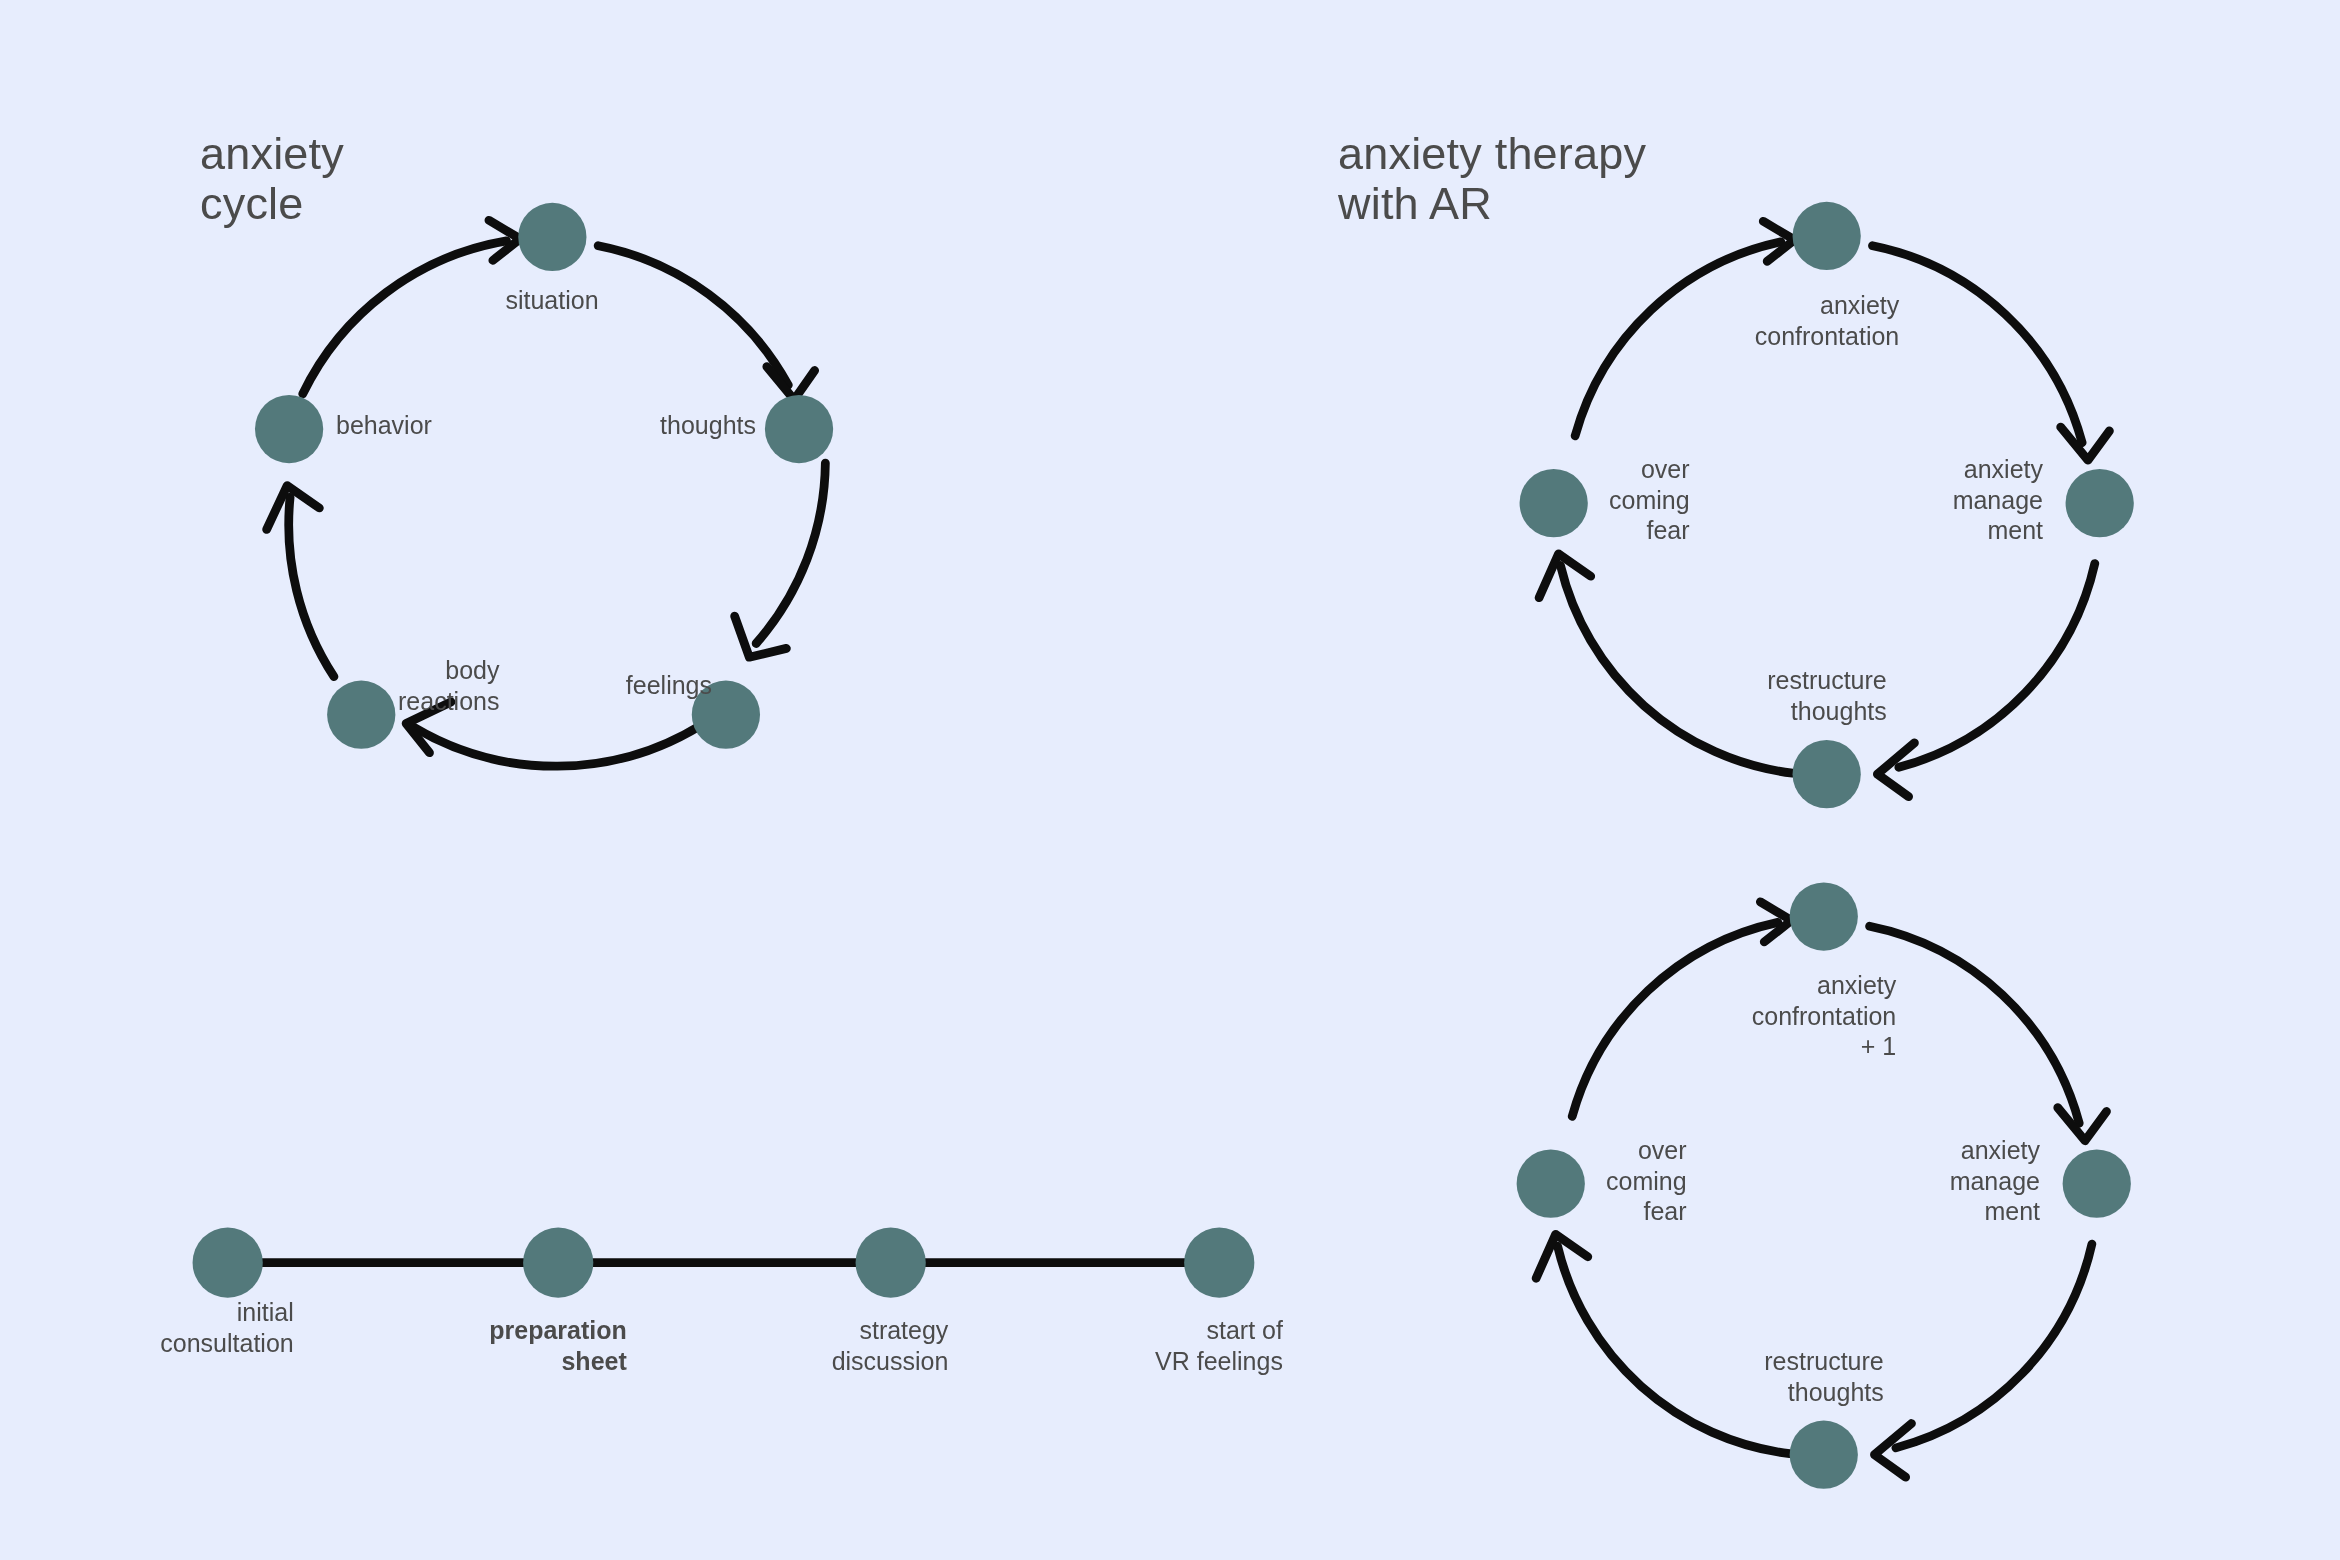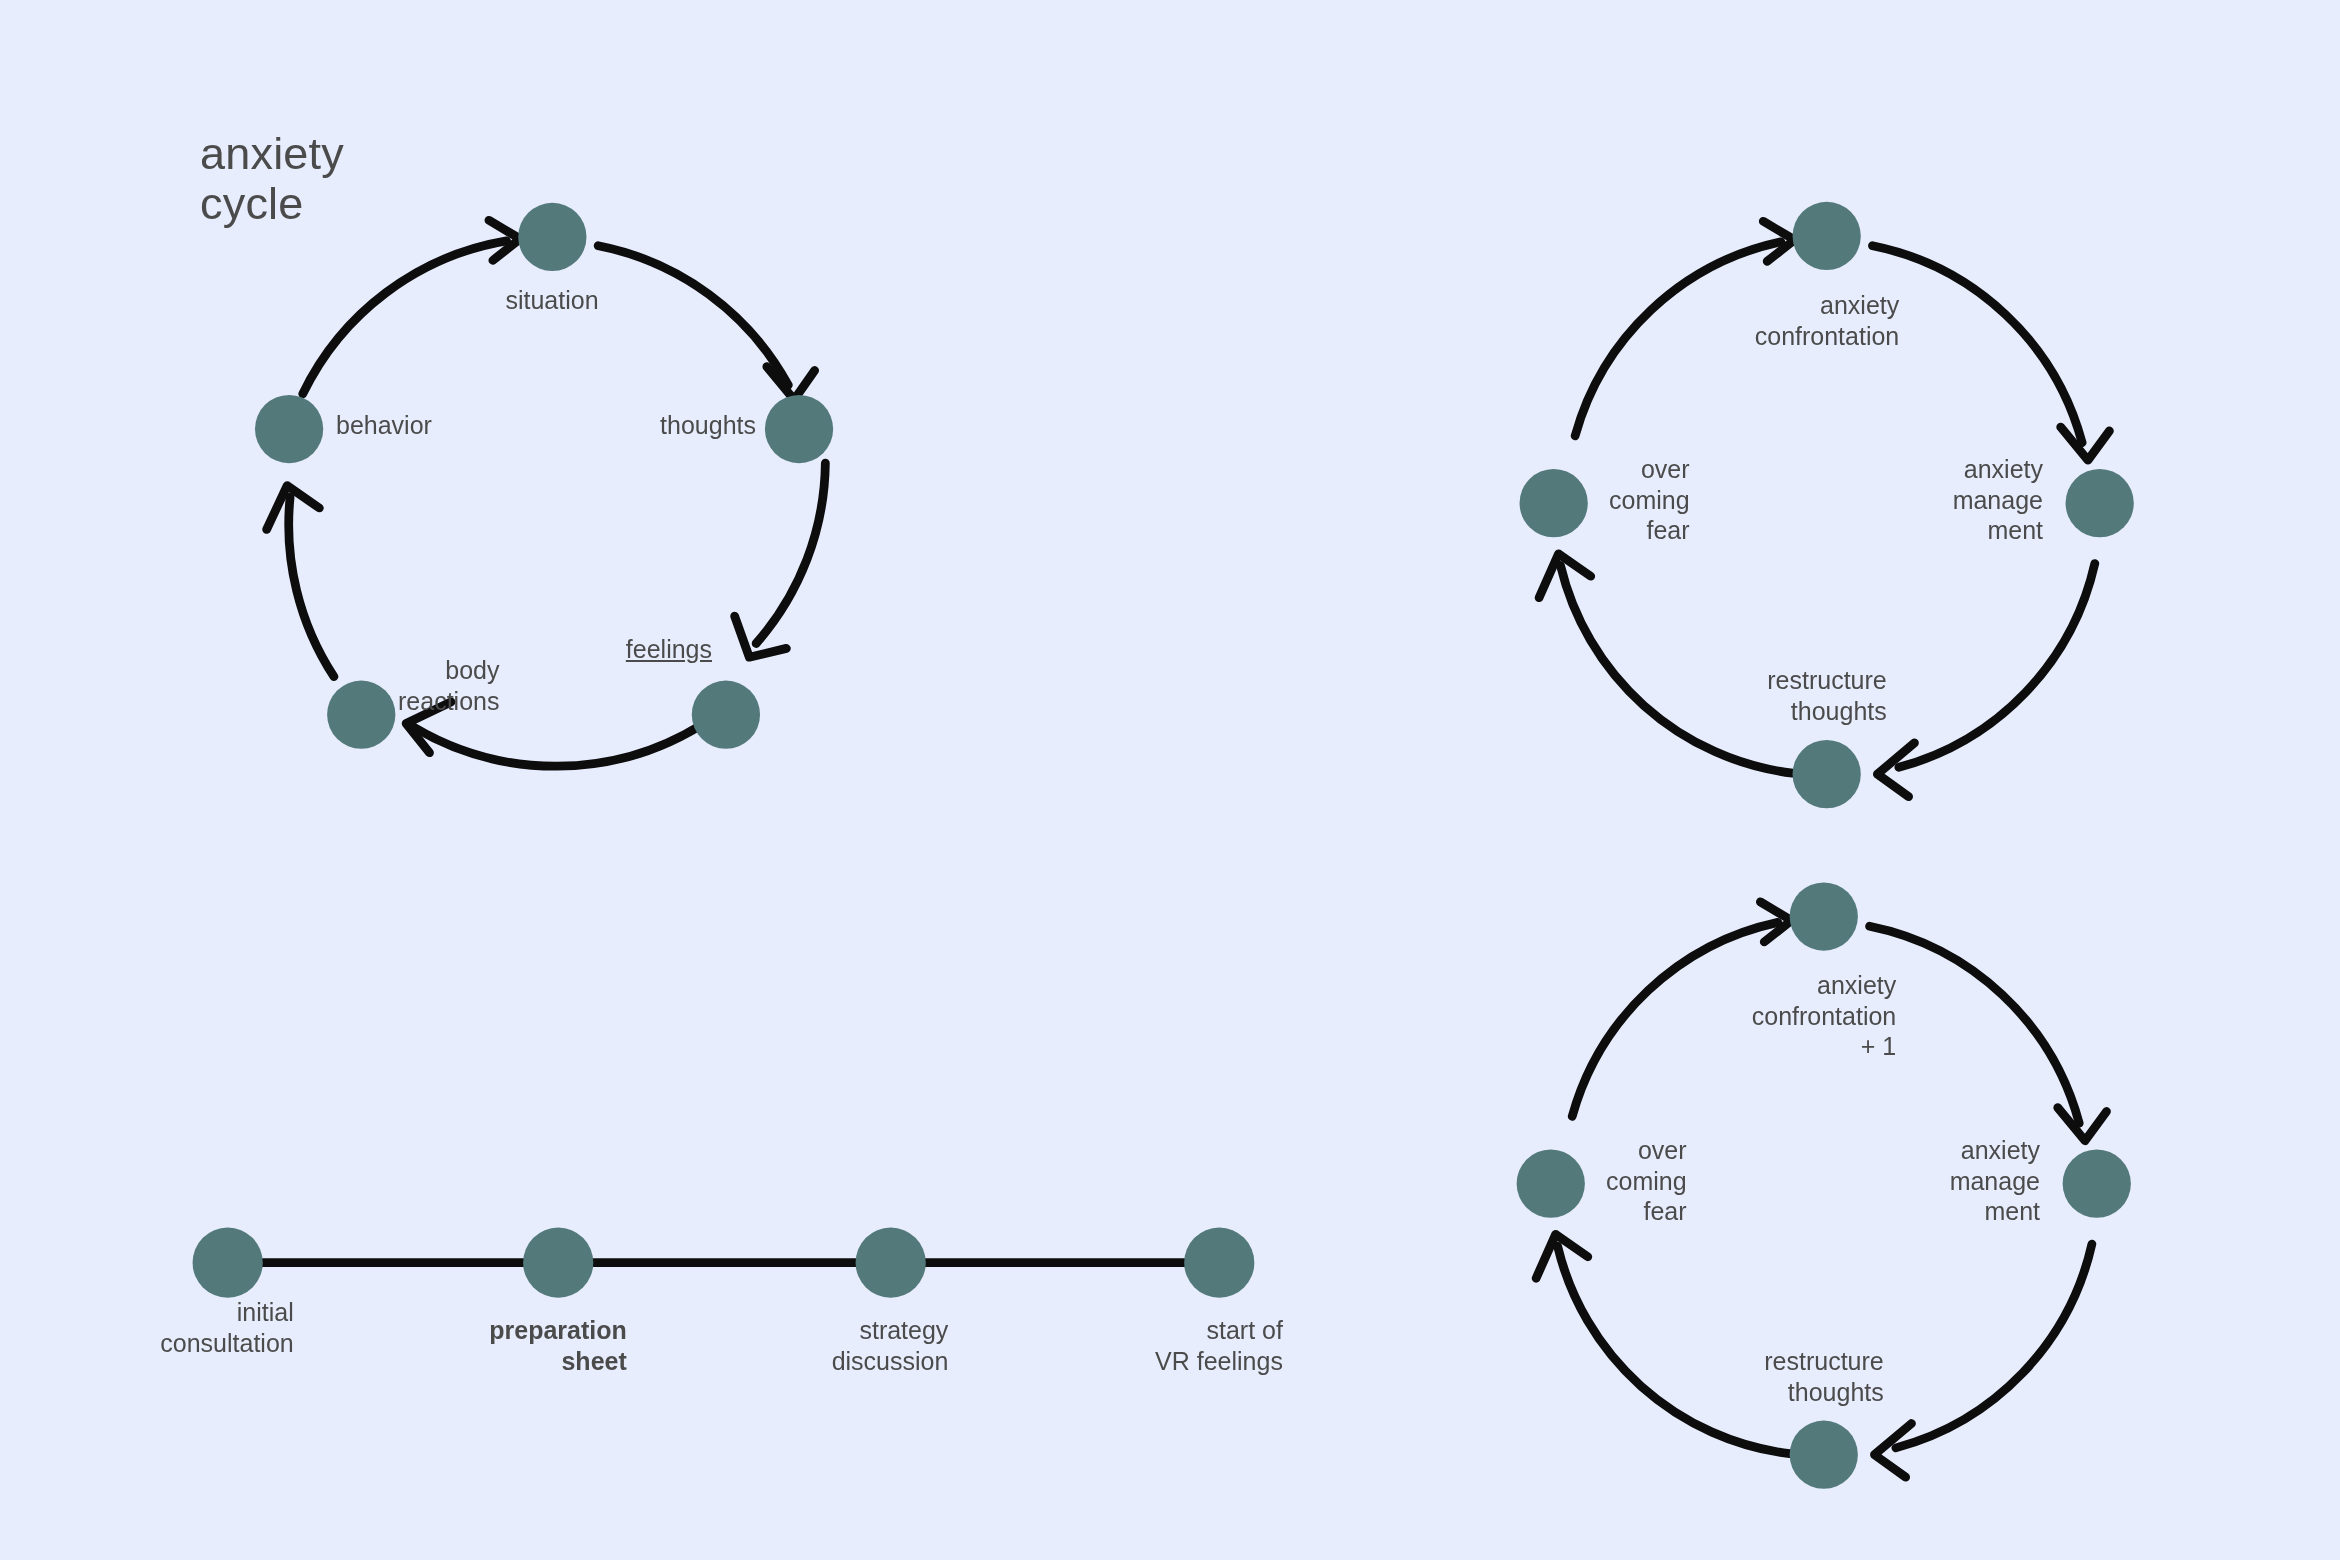--- a/index.html
+++ b/index.html
@@ -128,27 +128,29 @@
     </g>
   </svg>
 
   <div class="panel-title" style="left:200px; top:129px;">anxiety
 cycle</div>
 
   <div class="node-label" style="left:552px; top:285px;">situation</div>
 
   <div class="node-label right-anchor" style="left:756px; top:410px;">thoughts</div>
 
-  <div class="node-label right-anchor" style="left:712px; top:634px;text-decoration:underline;">feelings</div>
+  <div class="node-label right-anchor" style="left:712px; top:670px;">feelings</div>
 
   <div class="node-label left-anchor" style="left:398px; top:614px;margin-top:41px;">body
 reactions</div>
 
   <div class="node-label left-anchor" style="left:336px; top:410px;">behavior</div>
 
+  <div class="panel-title" style="left:1338px; top:129px;">anxiety therapy
+with AR</div>
 
   <div class="node-label" style="left:1827px; top:290px;">anxiety
 confrontation</div>
 
   <div class="node-label right-anchor" style="left:2043px; top:454px;">anxiety
 manage
 ment</div>
 
   <div class="node-label" style="left:1827px; top:665px;">restructure
 thoughts</div>

